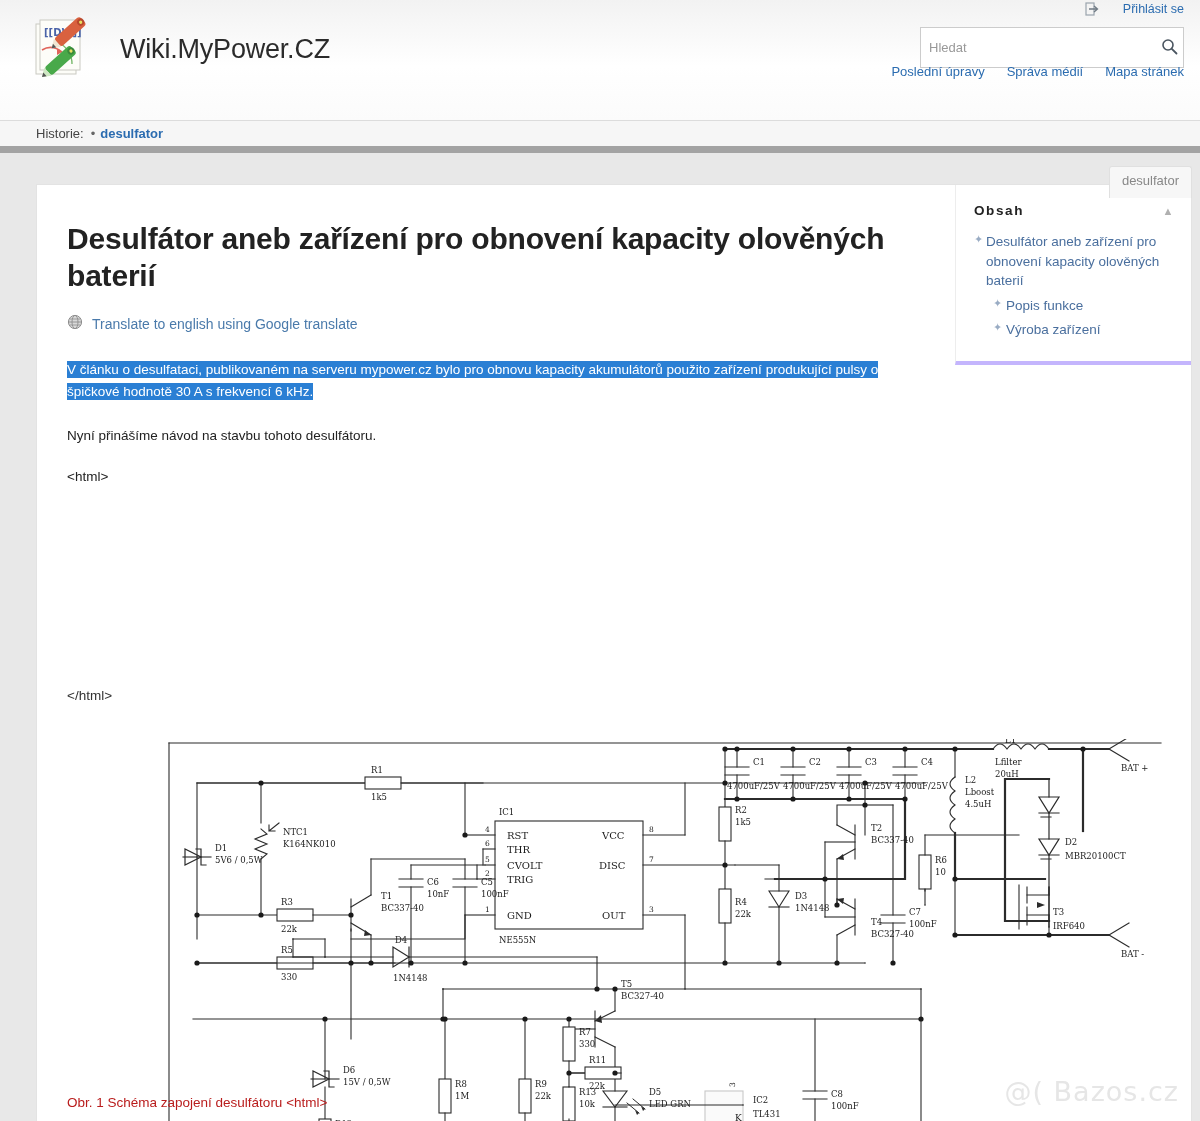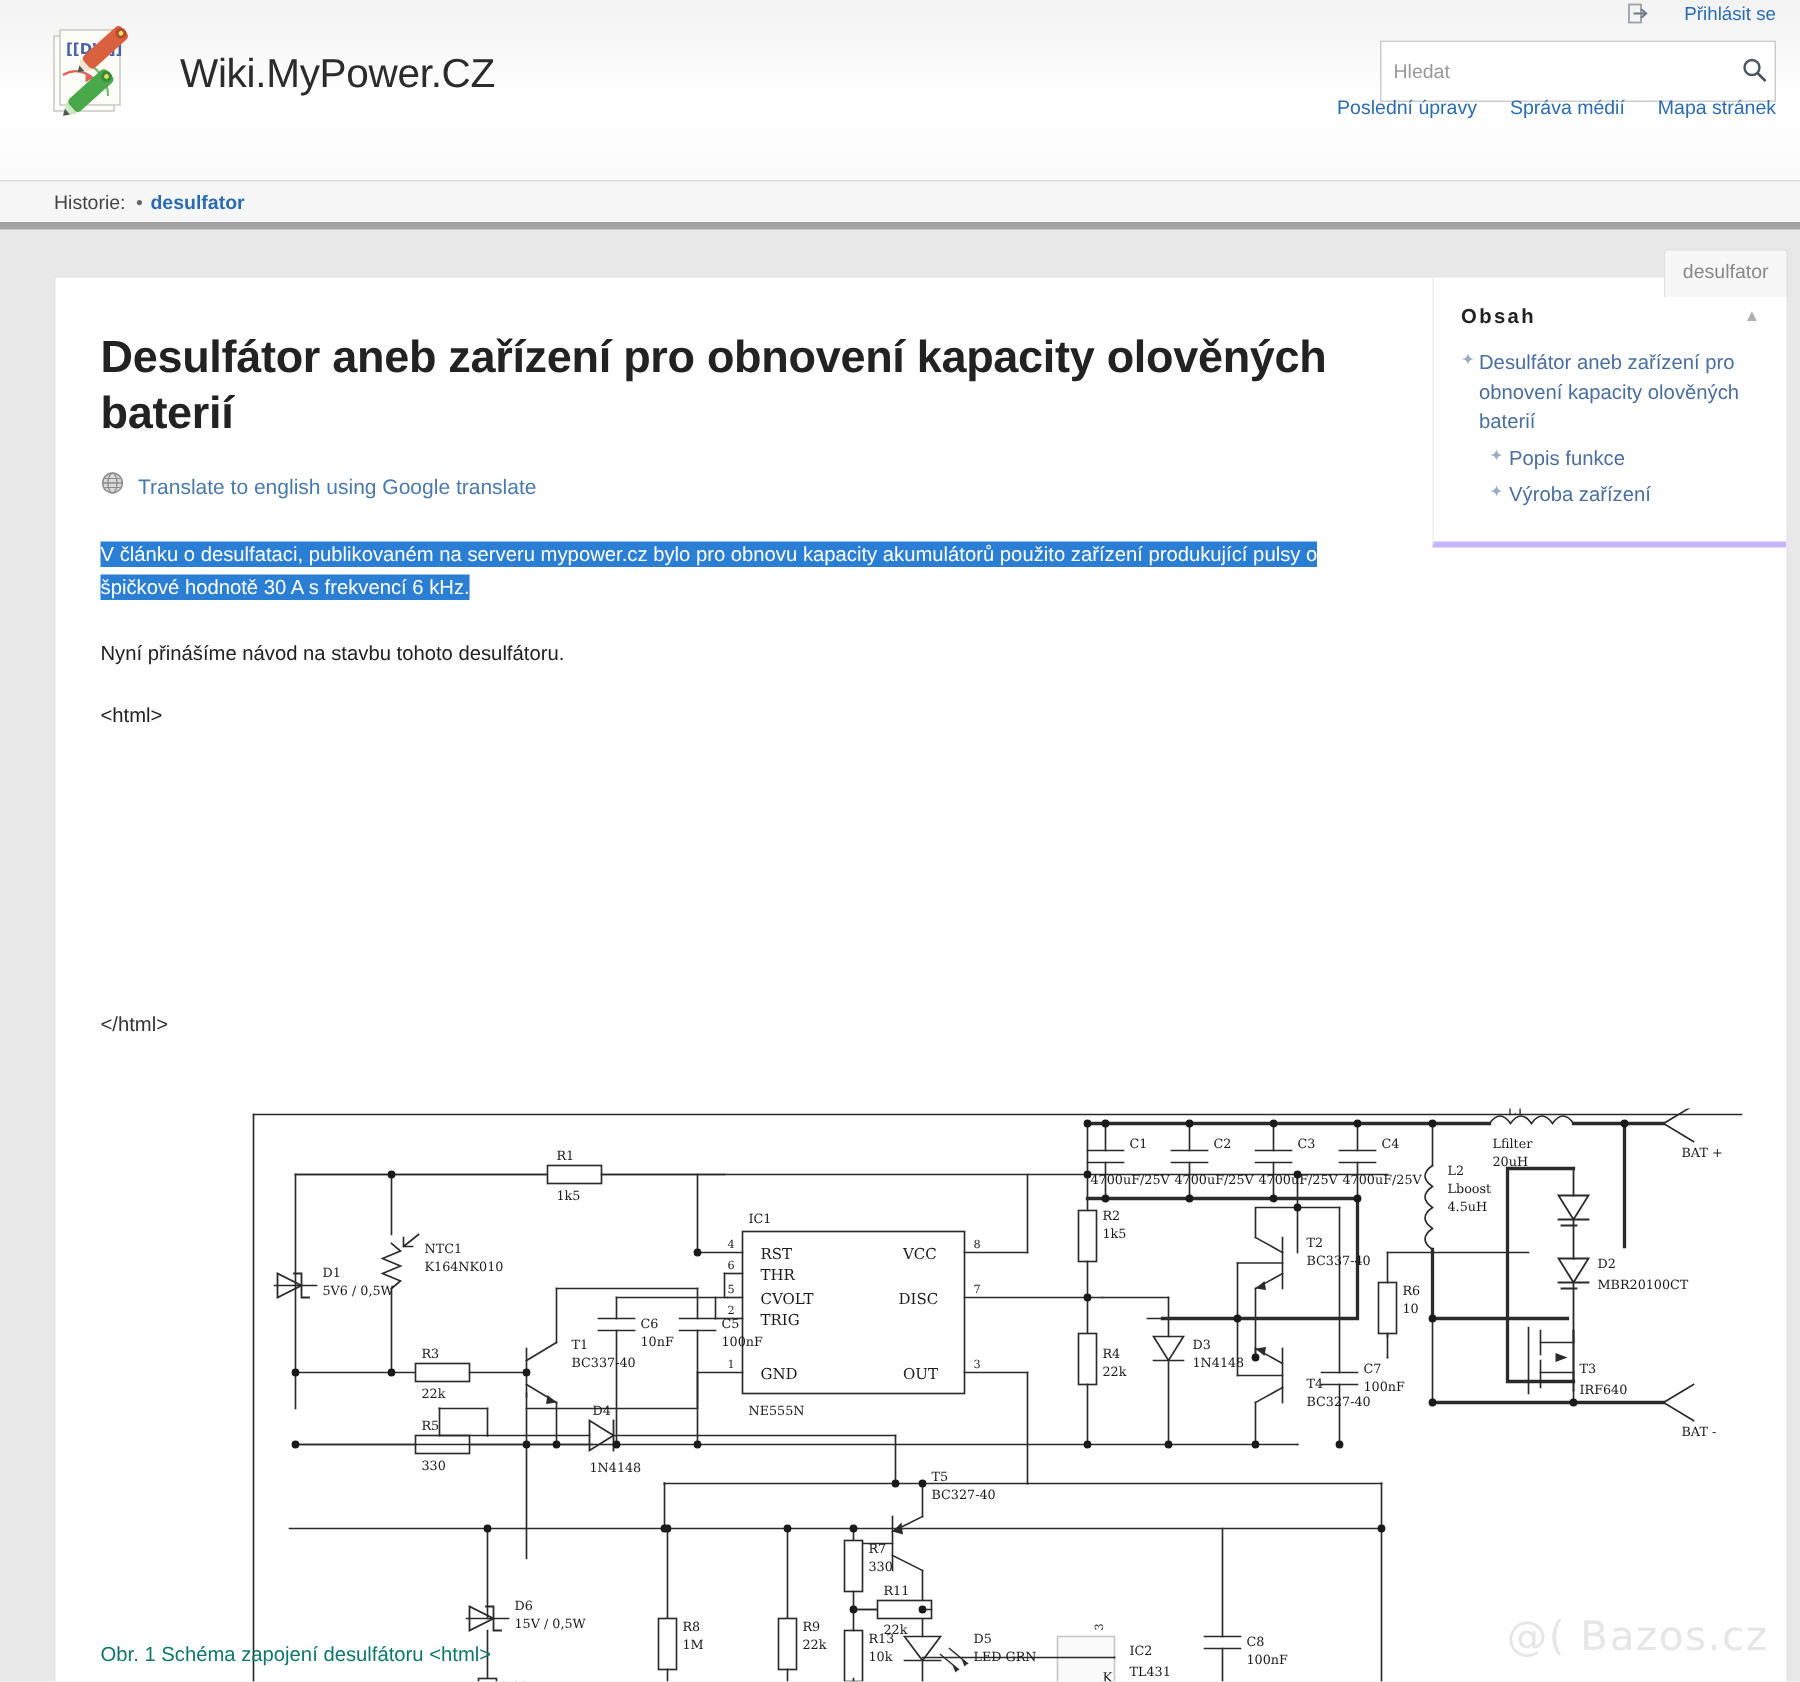--- a/index.html
+++ b/index.html
@@ -54,21 +54,21 @@
 
   #topnav {
     position: absolute; right: 16px; top: 64px;
     display: flex; gap: 22px; font-size: 13px;
   }
   #topnav a { color: #2b6cb0; text-decoration: none; white-space: nowrap; }
 
   
   #breadcrumb-bar {
     position: absolute; left: 0; top: 120px; width: 1200px; height: 33px;
-    border-top: 1px solid #dcdcdc; border-bottom: 5px solid #a3a3a3;
+    border-top: 1px solid #dcdcdc; border-bottom: 7px solid #a3a3a3;
     background: #f6f6f6;
     display: flex; align-items: center;
     padding-left: 36px; font-size: 13px; color: #444;
   }
   #breadcrumb-bar .sep { margin: 0 5px 0 7px; color: #666; }
   #breadcrumb-bar a { color: #2b6cb0; text-decoration: none; font-weight: bold; }
 
   
   #page-tab {
     position: absolute; right: 8px; top: 166px;
@@ -134,23 +134,23 @@
 
   .para { font-size: 13.5px; line-height: 1.62; color: #222; margin: 0 0 22px 0; max-width: 1010px; }
   .para.selected span.hl {
     background: #2a7fd4; color: #fff; padding: 1px 0;
     box-decoration-break: clone; -webkit-box-decoration-break: clone;
   }
   .code-tag { font-size: 13.5px; color: #222; margin: 0; }
 
   
   #schematic-wrap { position: relative; margin-top: 14px; }
-  #html-open { position: absolute; left: 30px; top: 476px; font-size: 13.5px; }
+  #html-open { position: absolute; left: 30px; top: 489px; font-size: 13.5px; }
   #schematic-caption {
-    position: absolute; left: 30px; top: 896px; font-size: 13.5px; color: #0f766e;
+    position: absolute; left: 30px; top: 896px; font-size: 13.5px; color: #b91c1c;
   }
   #schematic {
     position: absolute; left: 128px; top: 540px;
     width: 1000px; height: 512px;
   }
   #schematic svg { display: block; }
 
   
   #watermark {
     position: absolute; right: 12px; bottom: 14px;

